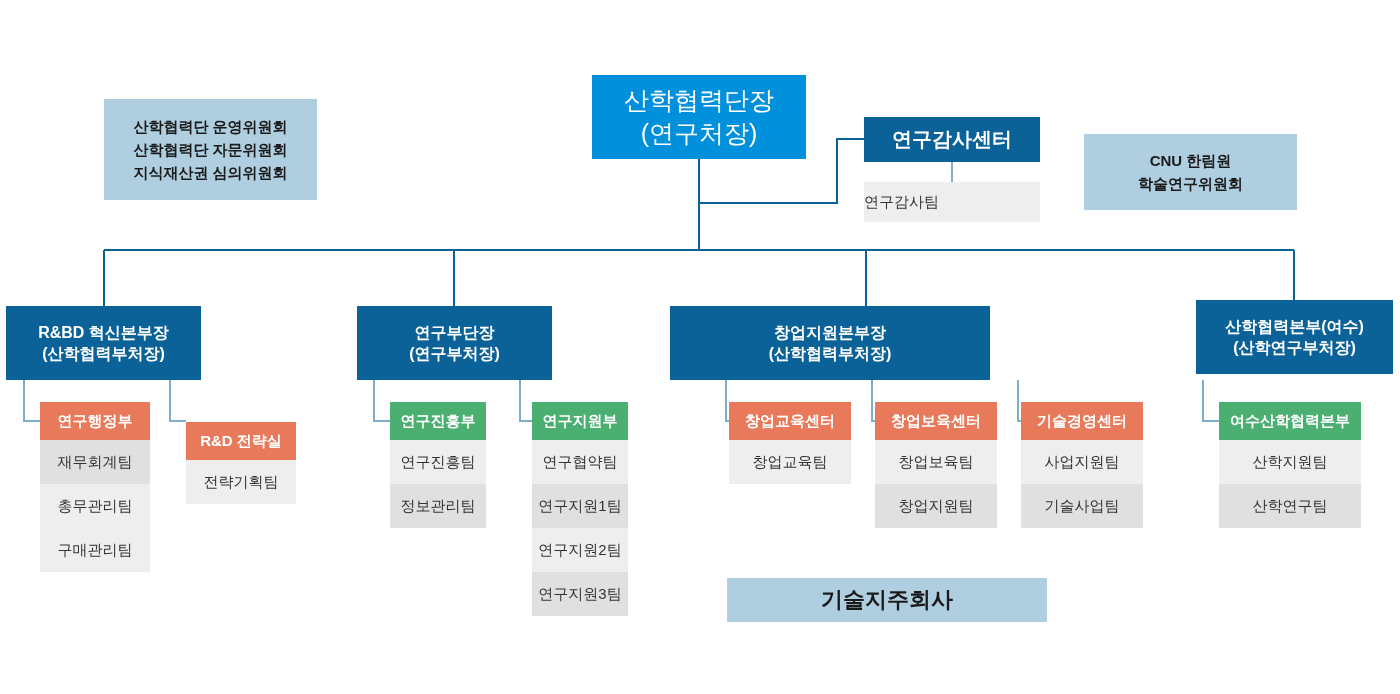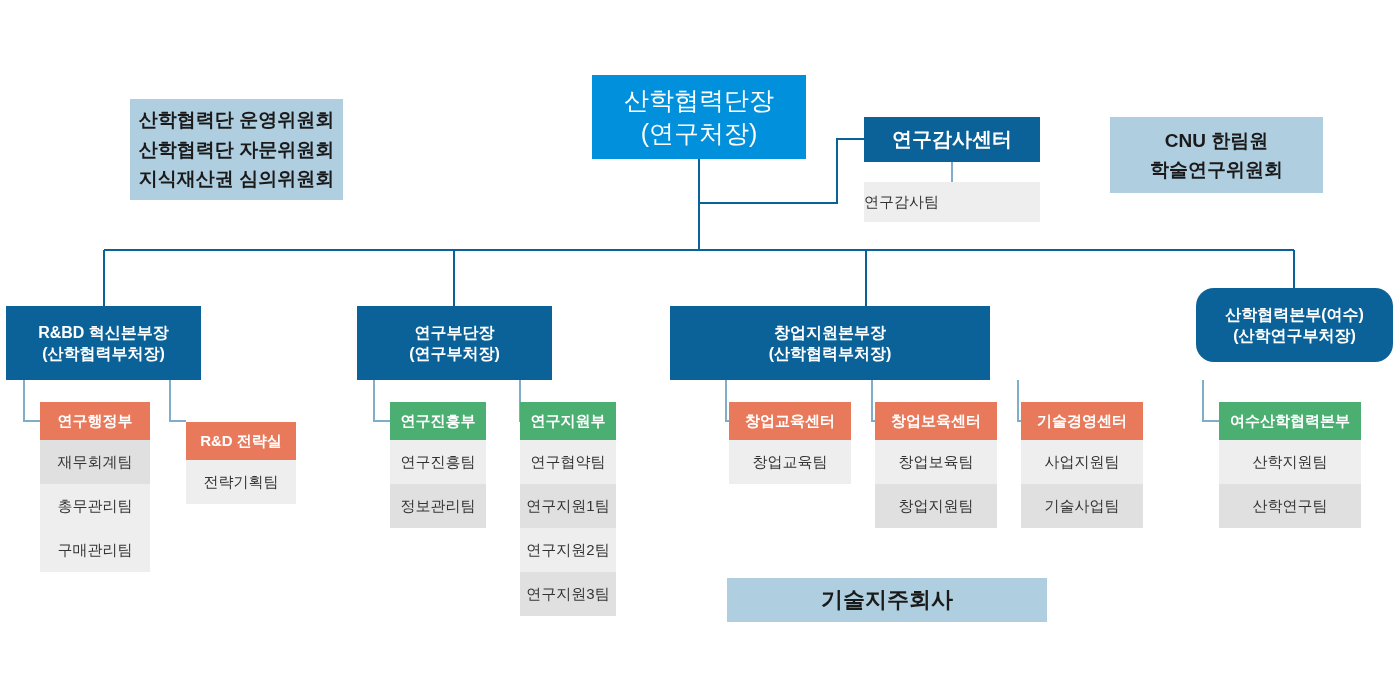--- a/index.html
+++ b/index.html
@@ -55,23 +55,22 @@
     background: #0B6298;
     color: #ffffff;
     font-weight: bold;
     font-size: 20px;
   }
   
   .n-panel {
     background: #AFCEE0;
     color: #1a1a1a;
     font-weight: bold;
-    font-size: 19px;
+    font-size: 15px;
     line-height: 1.55;
-    margin-left: 26px;
   }
   .n-holding {
     background: #AFCEE0;
     color: #1a1a1a;
     font-weight: bold;
     font-size: 22px;
   }
   
   .n-division {
     background: #0B6298;
@@ -172,21 +171,21 @@
   <div class="team-standalone" style="left:864px; top:182px; width:176px; height:40px;">
     <span>연구감사팀</span>
   </div>
 
   <div class="node n-panel" style="left:104px; top:99px; width:213px; height:101px;">
     <span class="line">산학협력단 운영위원회</span>
     <span class="line">산학협력단 자문위원회</span>
     <span class="line">지식재산권 심의위원회</span>
   </div>
 
-  <div class="node n-panel" style="left:1084px; top:117px; width:213px; height:76px;">
+  <div class="node n-panel" style="left:1084px; top:134px; width:213px; height:76px;">
     <span class="line">CNU 한림원</span>
     <span class="line">학술연구위원회</span>
   </div>
 
   <div class="node n-division" style="left:6px; top:306px; width:195px; height:74px;">
     <span class="line">R&amp;BD 혁신본부장</span>
     <span class="line">(산학협력부처장)</span>
   </div>
 
   <div class="dept" style="left:40px; top:402px; width:110px;">
@@ -223,21 +222,21 @@
       <span>연구진흥부</span>
     </div>
     <div class="team">
       <span>연구진흥팀</span>
     </div>
     <div class="team alt">
       <span>정보관리팀</span>
     </div>
   </div>
 
-  <div class="dept" style="left:520px; top:402px; width:96px;">
+  <div class="dept" style="left:532px; top:402px; width:96px;">
     <div class="dept-head green">
       <span>연구지원부</span>
     </div>
     <div class="team">
       <span>연구협약팀</span>
     </div>
     <div class="team alt">
       <span>연구지원1팀</span>
     </div>
     <div class="team">
@@ -279,21 +278,21 @@
       <span>기술경영센터</span>
     </div>
     <div class="team">
       <span>사업지원팀</span>
     </div>
     <div class="team alt">
       <span>기술사업팀</span>
     </div>
   </div>
 
-  <div class="node n-division" style="left:1196px; top:288px; width:197px; height:74px;border-radius:18px;">
+  <div class="node n-division" style="left:1196px; top:300px; width:197px; height:74px;">
     <span class="line">산학협력본부(여수)</span>
     <span class="line">(산학연구부처장)</span>
   </div>
 
   <div class="dept" style="left:1219px; top:402px; width:142px;">
     <div class="dept-head green">
       <span>여수산학협력본부</span>
     </div>
     <div class="team">
       <span>산학지원팀</span>

